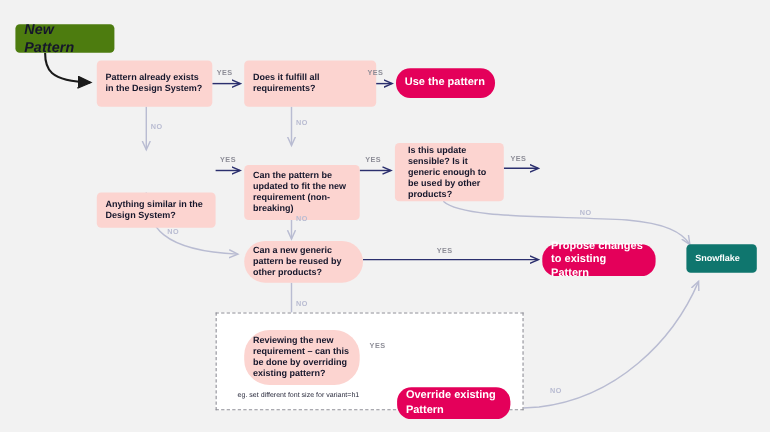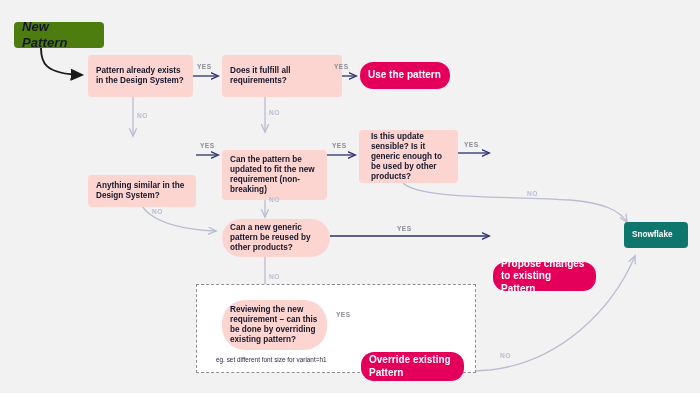--- a/index.html
+++ b/index.html
@@ -168,21 +168,21 @@
 
   <div class="node n-pink" style="left:359px; top:130px; width:99px; height:53px;padding-left:12px;">
     <span class="node-text">Is this update sensible? Is it generic enough to be used by other products?</span>
   </div>
 
 
   <div class="node n-pink" style="left:222px; top:219px; width:108px; height:38px;border-radius:19px;">
     <span class="node-text">Can a new generic pattern be reused by other products?</span>
   </div>
 
-  <div class="node n-magenta" style="left:493px; top:222px; width:103px; height:29px;margin-top:40px;">
+  <div class="node n-magenta" style="left:493px; top:222px; width:103px; height:29px;">
     <span class="node-text">Propose changes to existing Pattern</span>
   </div>
 
   <div class="node n-orange" style="left:624px; top:222px; width:64px; height:26px;">
     <span class="node-text">Snowflake</span>
   </div>
 
   <div class="node n-pink" style="left:222px; top:300px; width:105px; height:50px;border-radius:23px;">
     <span class="node-text">Reviewing the new requirement – can this be done by overriding existing pattern?</span>
   </div>

